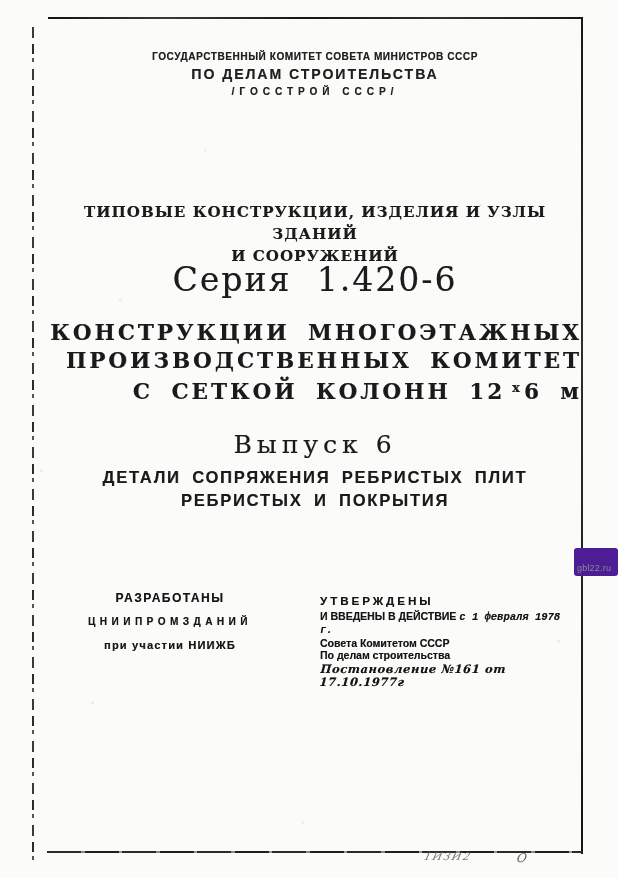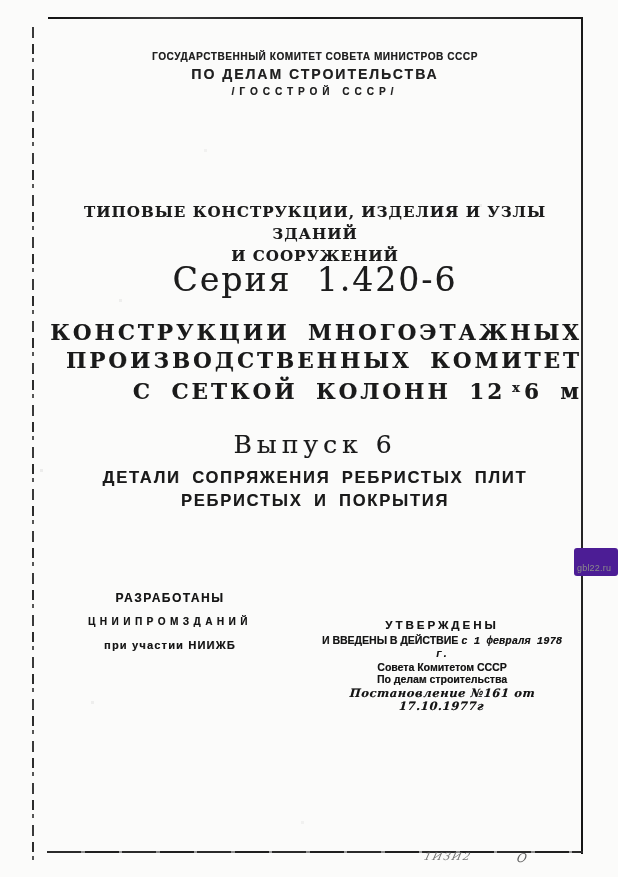--- a/index.html
+++ b/index.html
@@ -74,22 +74,22 @@
     font-size:16.5px; letter-spacing:1.8px; word-spacing:5px; line-height:23px; color:#1a1a1a;
   }
 
   
   .developed { position:absolute; left:72px; top:572px; width:196px; text-align:center; font-weight:bold; color:#141414;margin-top:19px; }
   .dev-l1 { font-size:12px; letter-spacing:1.5px; }
   .dev-l2 { font-size:10px; letter-spacing:4.5px; margin-top:11px; }
   .dev-l3 { font-size:11px; letter-spacing:1.2px; margin-top:12px; }
 
   .approved {
-    position:absolute; left:320px; top:595px; width:244px; text-align:center;
-    font-weight:bold; font-size:10.5px; line-height:12.6px; color:#141414;margin-top:24px;
+    position:absolute; left:320px; top:595px; width:244px; 
+    font-weight:bold; font-size:10.5px; line-height:12.6px; color:#141414;
   }
   .app-l1 { font-size:11.5px; letter-spacing:3px; margin-bottom:2px; }
   .script { font-family:Liberation Mono, monospace; font-style:italic; margin-left:3px; letter-spacing:0; }
   .app-l6 { font-family:"DejaVu Serif", serif; font-style:italic; font-size:11.5px; letter-spacing:0.6px; margin-top:1px; transform:skewX(-4deg); }
 
   
   .watermark {
     position:absolute; left:574px; top:548px; width:44px; height:28px;
     background:#4c1d95; border-radius:3px; z-index:3;
   }

